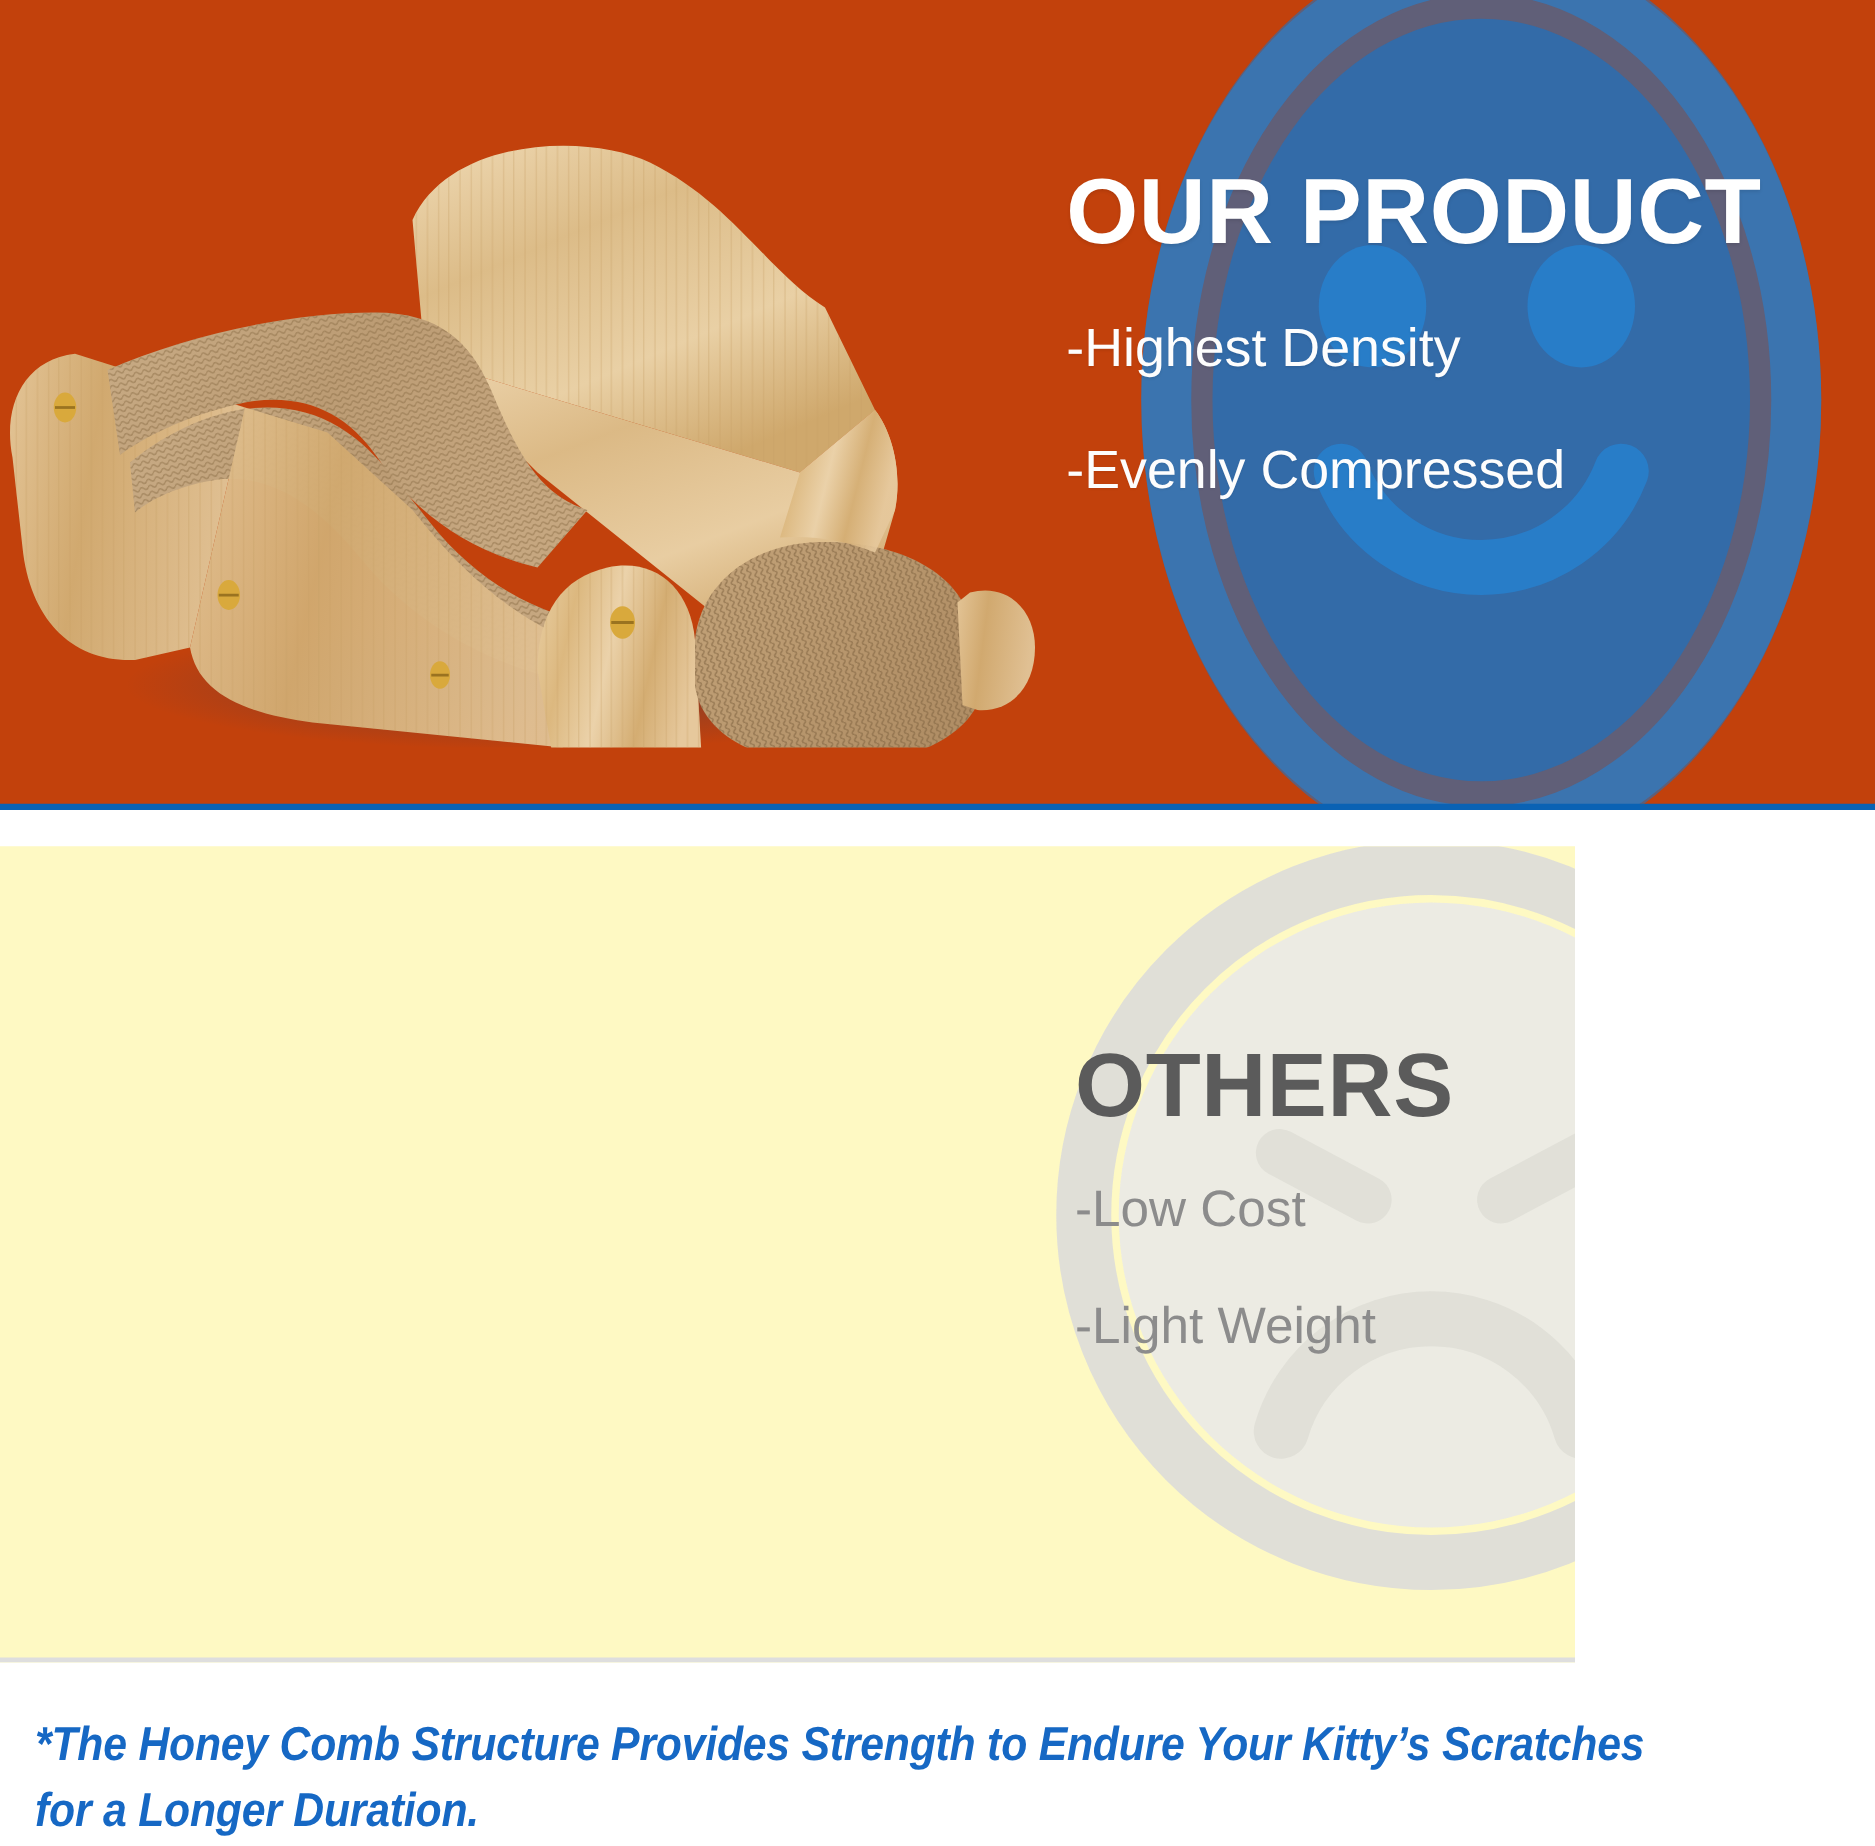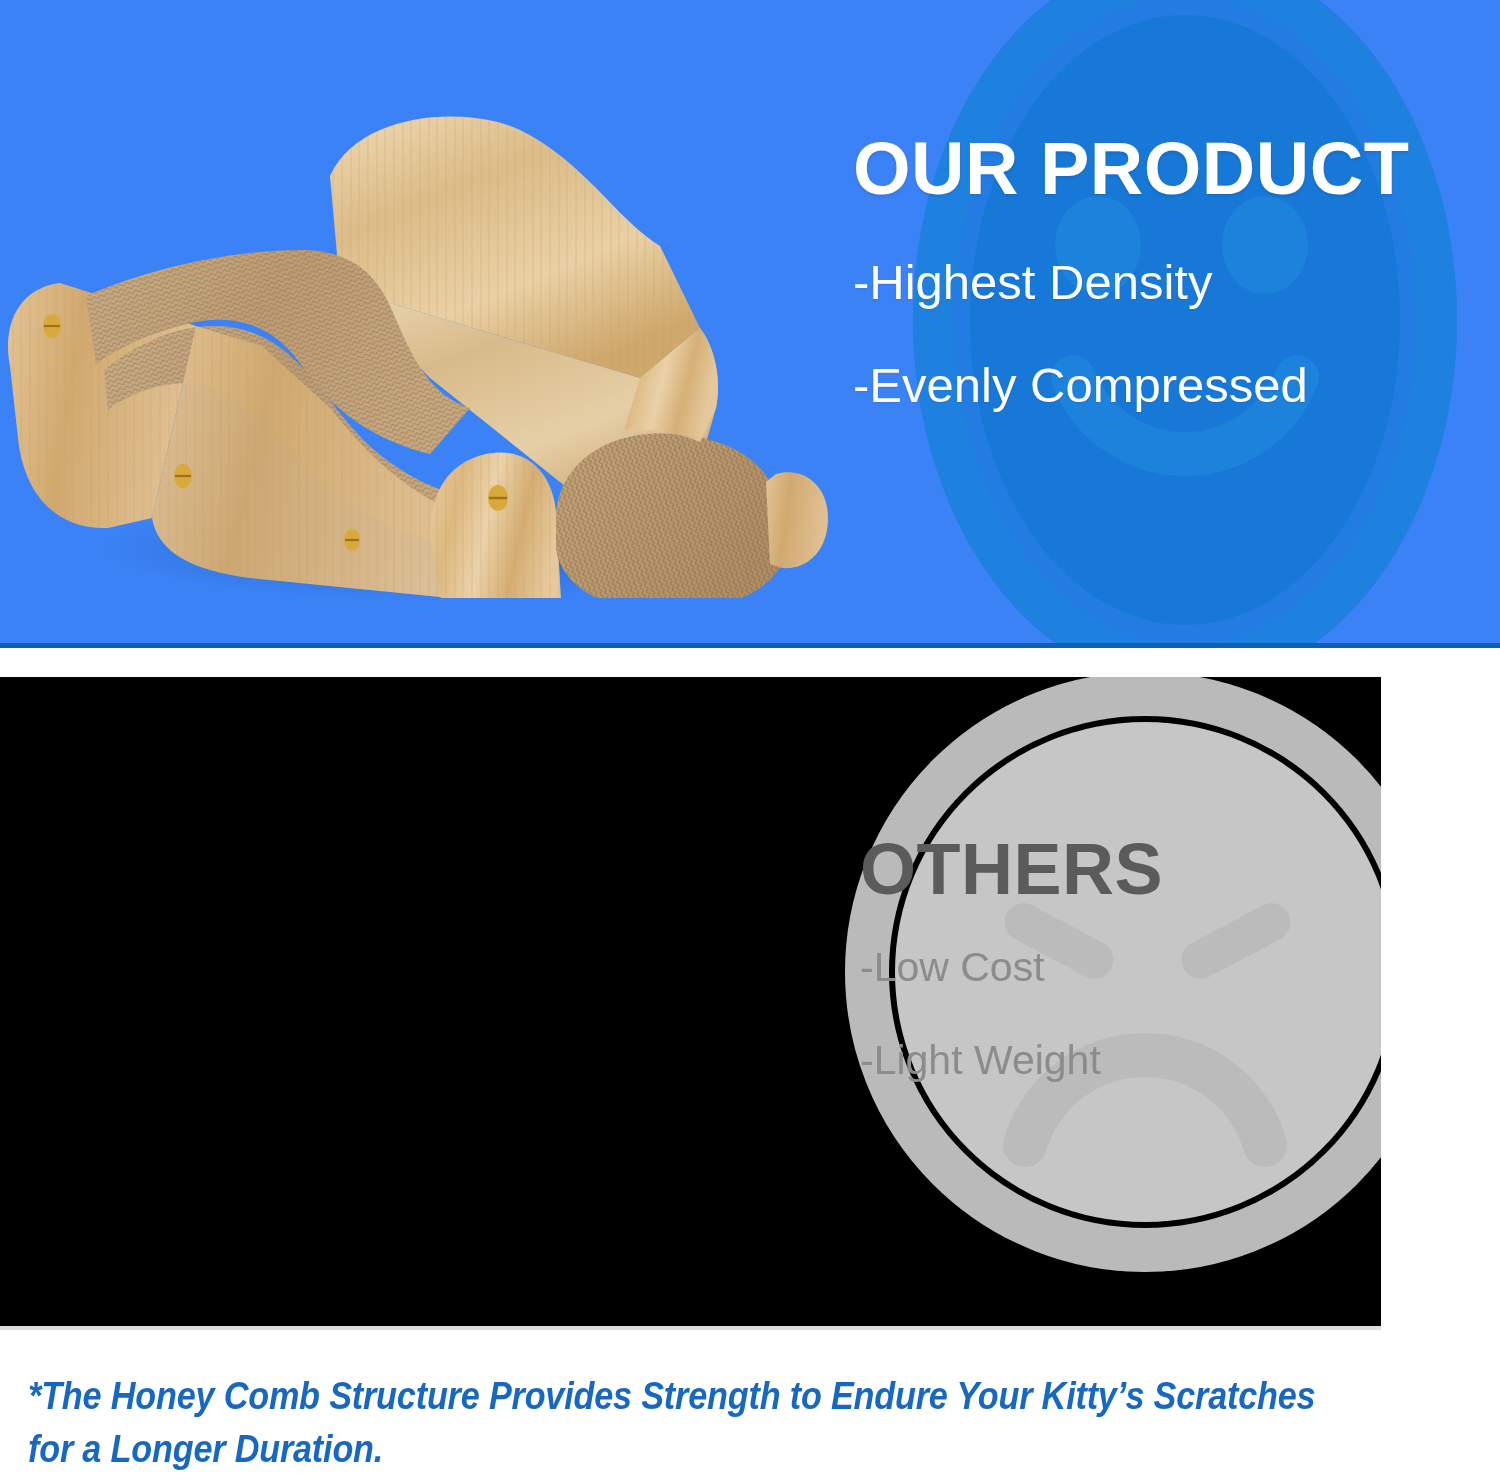--- a/index.html
+++ b/index.html
@@ -7,21 +7,21 @@
   body {
     font-family:"Liberation Sans", sans-serif;
     -webkit-font-smoothing:antialiased;
     overflow:hidden;
     position:relative;
   }
 
   
   .panel-top{
     position:absolute; left:0; top:0; width:1500px; height:648px;
-    background:#3b82f6;
+    background:#c2410c;
     overflow:hidden;
   }
   .panel-top::after{ 
     content:""; position:absolute; left:0; bottom:0; width:100%; height:5px;
     background:#0A62B4;
   }
 
   
   .wm-smile{
     position:absolute; left:905px; top:-55px; width:560px; height:760px;
@@ -30,22 +30,22 @@
   .wm-smile svg{ width:100%; height:100%; display:block; }
 
   
   .gap-white{
     position:absolute; left:0; top:648px; width:1500px; height:29px;
     background:#ffffff;
   }
 
   
   .panel-bottom{
-    position:absolute; left:0; top:677px; width:1381px; height:653px;
-    background:#000000;
+    position:absolute; left:0; top:677px; width:1260px; height:653px;
+    background:#fef9c3;
     overflow:hidden;
   }
   .panel-bottom::after{
     content:""; position:absolute; left:0; bottom:0; width:100%; height:4px;
     background:#DEDEDE;
   }
 
   
   .wm-sad{
     position:absolute; left:825px; top:-40px; width:640px; height:700px;
@@ -57,21 +57,21 @@
   .txt-top{
     position:absolute; left:853px; top:132px; width:620px; z-index:5;
   }
   .title-our{
     font-size:74px; font-weight:700; color:#FFFFFF; letter-spacing:0.5px;
     line-height:1; white-space:nowrap;
     text-shadow:0 2px 3px rgba(0,0,0,0.10);
   }
   .bullets-top{ margin-top:52px; }
   .bullets-top .bullet{
-    font-size:49px; font-weight:400; color:#FDFDFD; line-height:1;
+    font-size:43px; font-weight:400; color:#FDFDFD; line-height:1;
     margin-bottom:54px; white-space:nowrap;
     text-shadow:0 1px 2px rgba(0,0,0,0.08);
   }
   .bullets-top .bullet:last-child{ margin-bottom:0; }
 
   .txt-bottom{
     position:absolute; left:860px; top:833px; width:640px; z-index:5;
   }
   .title-others{
     font-size:72px; font-weight:700; color:#5B5B5B; letter-spacing:0.5px;

